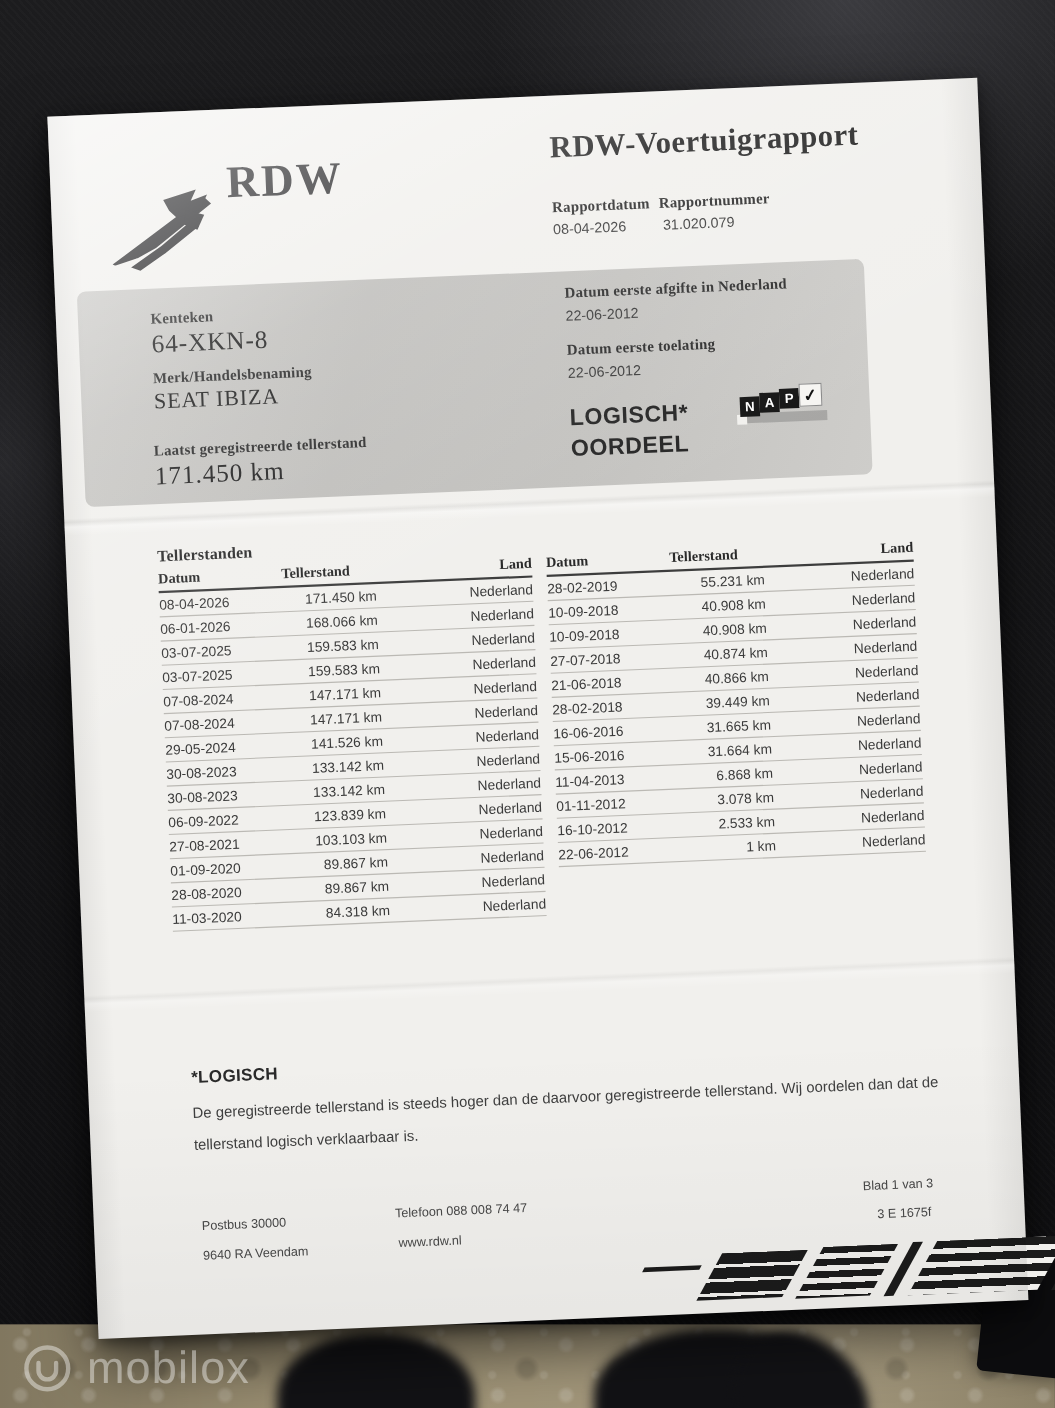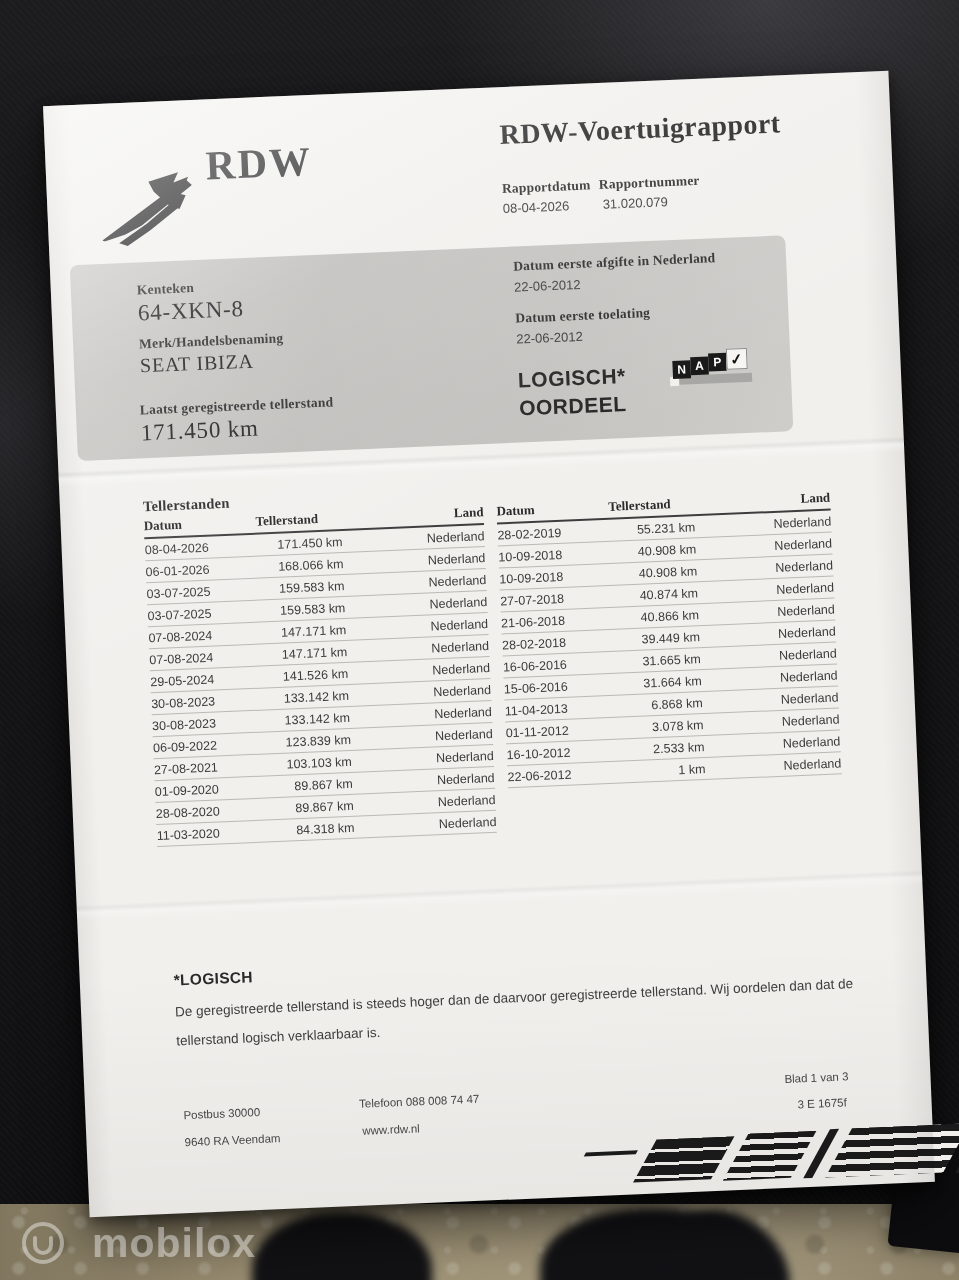--- a/index.html
+++ b/index.html
@@ -23,22 +23,22 @@
   .mat-corner{position:absolute;right:-14px;top:1140px;width:80px;height:110px;
     background:#0d0d0f;transform:rotate(6deg);border-radius:6px;
     box-shadow:0 0 18px rgba(0,0,0,.5);}
   .foot{position:absolute;background:#121215;filter:blur(5px);
         border-radius:48% 48% 30% 30%;}
   .foot.f-left{left:252px;top:1212px;width:180px;height:120px;}
   .foot.f-right{left:540px;top:1208px;width:225px;height:125px;}
   .foot.f-shadow{left:665px;top:1216px;width:130px;height:110px;transform:rotate(24deg);
         border-radius:40% 60% 40% 50%;}
 
-  .watermark{position:absolute;left:20px;top:1220px;display:flex;align-items:flex-start;gap:26px;
-             color:rgba(255,255,255,.42);font-weight:bold;}
+  .watermark{position:absolute;left:20px;top:1220px;display:flex;align-items:center;gap:13px;
+             color:rgba(255,255,255,.42);}
   .watermark .wm-text{font-size:41px;letter-spacing:1px;}
 
   
   .paper{position:absolute;left:66px;top:88px;width:846px;height:1112px;
     background:#f1f0ed;transform:rotate(-2.4deg);
     box-shadow:0 22px 55px rgba(0,0,0,.62), 0 5px 14px rgba(0,0,0,.45);}
   .paper::before{content:'';position:absolute;inset:0;z-index:6;pointer-events:none;
     background:
       linear-gradient(155deg, rgba(255,255,255,.55) 0%, rgba(255,255,255,.15) 20%, rgba(255,255,255,0) 42%),
       linear-gradient(0deg, rgba(0,0,0,.04), rgba(0,0,0,0) 22%),

